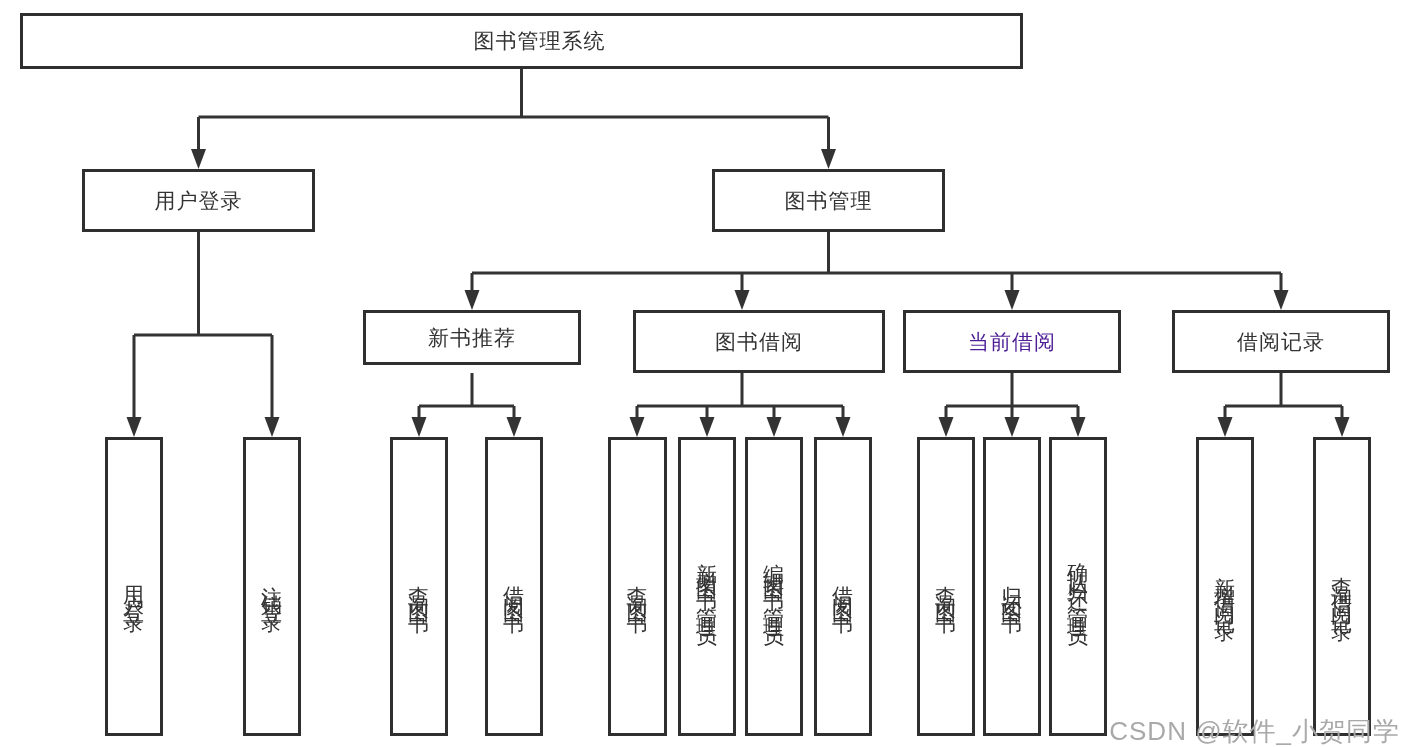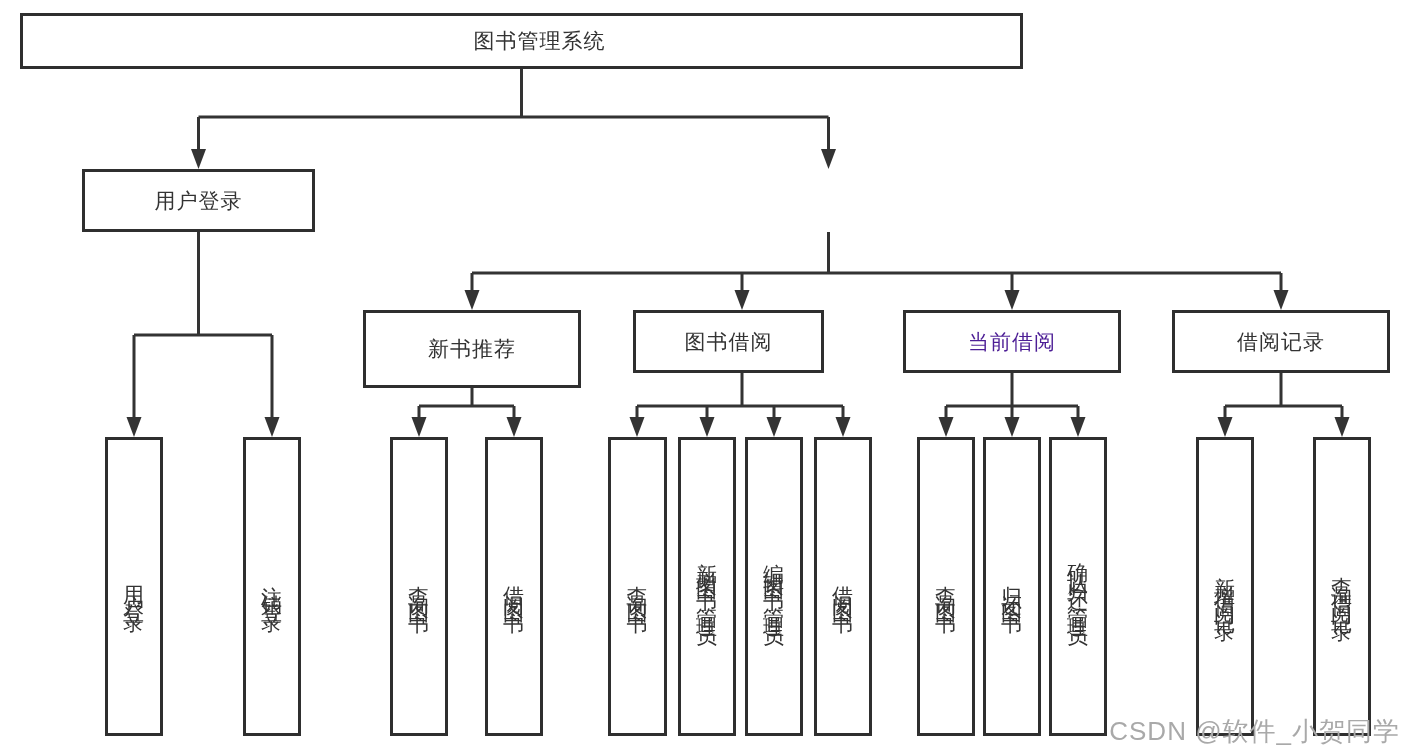--- a/index.html
+++ b/index.html
@@ -91,24 +91,27 @@
       </g>
     </svg>
 
   <div id="watermark" style="color: rgb(169, 169, 169); right: 5px; top: 714px;">CSDN @软件_小贺同学</div>
 <div class="node h" style="left: 20px; top: 13px; width: 1003px; height: 56px; border-color: rgb(47, 47, 47); color: rgb(51, 51, 51); padding-left: 36px;">
       <span class="label">图书管理系统</span>
     </div>
     <div class="node h" style="left: 82px; top: 169px; width: 233px; height: 63px; border-color: rgb(47, 47, 47); color: rgb(51, 51, 51);">
       <span class="label">用户登录</span>
     </div>
-    <div class="node h" style="left: 363px; top: 310px; width: 218px; height: 78px; border-color: rgb(47, 47, 47); color: rgb(51, 51, 51);">
+    <div class="node h" style="left: 712px; top: 169px; width: 233px; height: 63px; border-color: rgb(47, 47, 47); color: rgb(51, 51, 51);">
+      <span class="label">图书管理</span>
+    </div>
+    <div class="node h" style="left: 363px; top: 310px; width: 218px; height: 55px; border-color: rgb(47, 47, 47); color: rgb(51, 51, 51);">
       <span class="label">新书推荐</span>
     </div>
-    <div class="node h" style="left: 633px; top: 310px; width: 191px; height: 63px; border-color: rgb(47, 47, 47); color: rgb(51, 51, 51);">
+    <div class="node h" style="left: 633px; top: 310px; width: 252px; height: 63px; border-color: rgb(47, 47, 47); color: rgb(51, 51, 51);">
       <span class="label">图书借阅</span>
     </div>
     <div class="node h" style="left: 903px; top: 310px; width: 218px; height: 63px; border-color: rgb(47, 47, 47); color: #4c1d95;">
       <span class="label">当前借阅</span>
     </div>
     <div class="node h" style="left: 1172px; top: 310px; width: 218px; height: 63px; border-color: rgb(47, 47, 47); color: rgb(51, 51, 51);">
       <span class="label">借阅记录</span>
     </div>
     <div class="node v" style="left: 105px; top: 437px; width: 58px; height: 299px; border-color: rgb(47, 47, 47); color: rgb(51, 51, 51);">
       <span class="label">用户登录</span>

